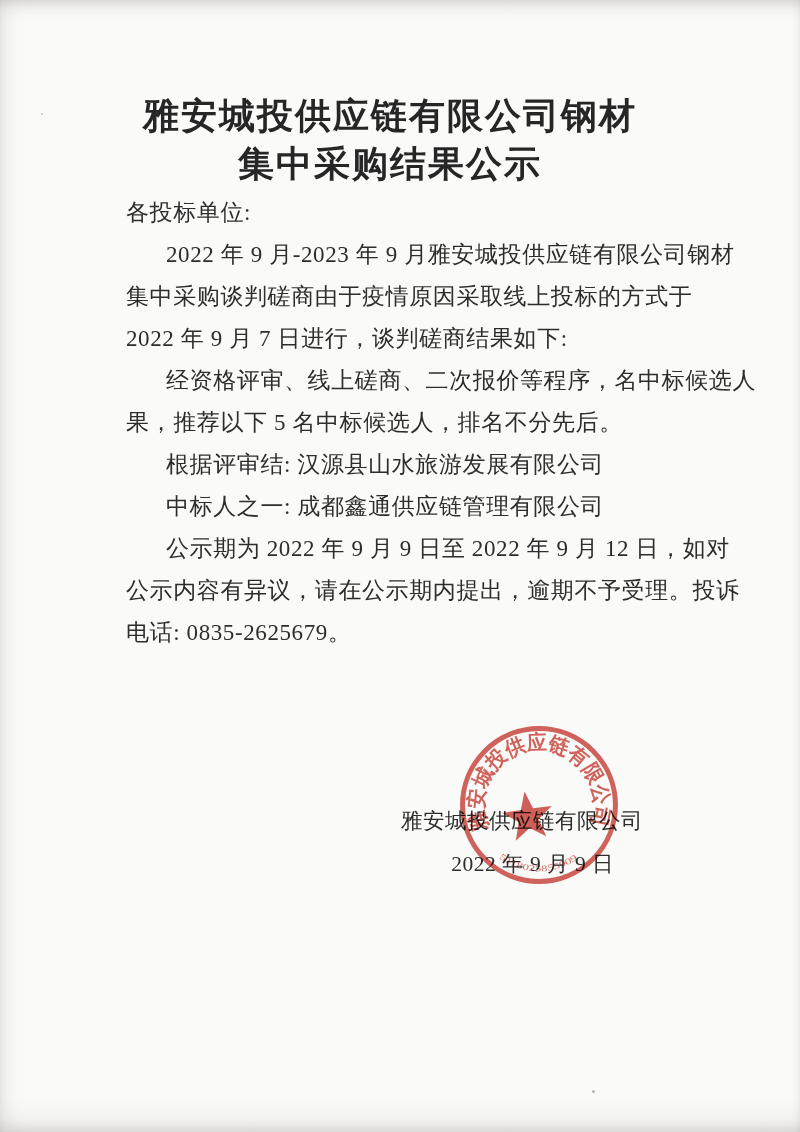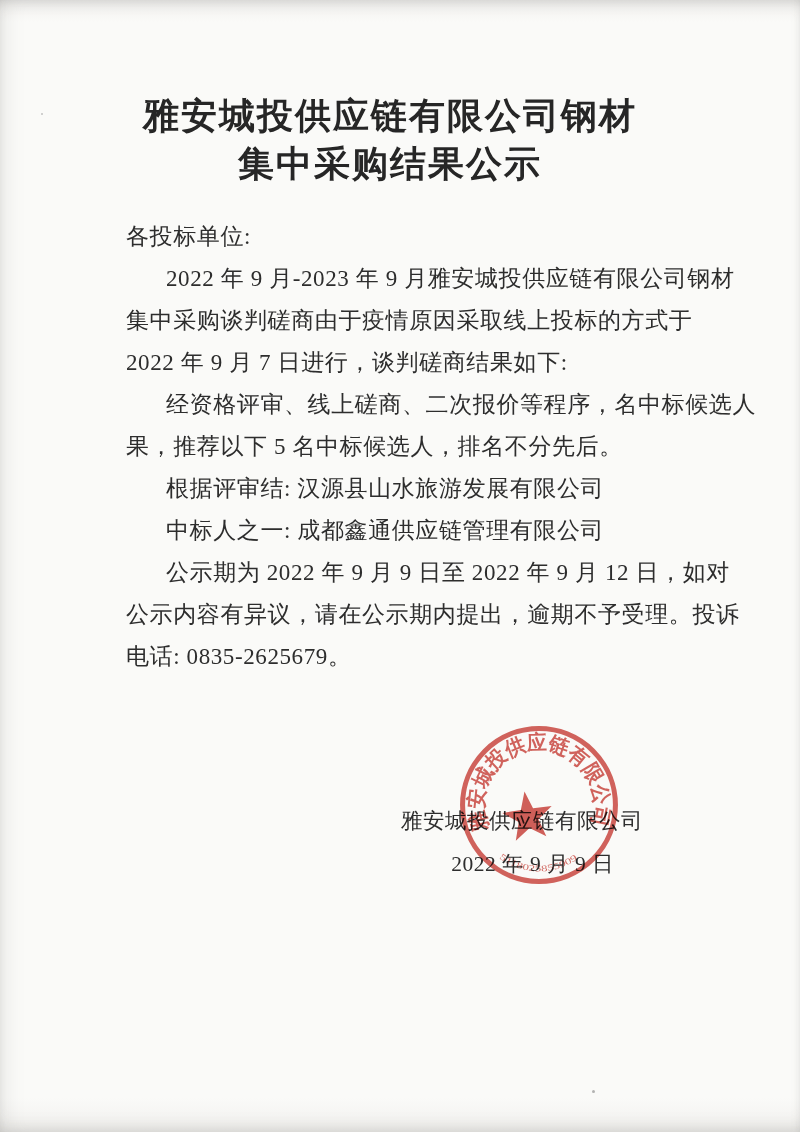--- a/index.html
+++ b/index.html
@@ -31,21 +31,21 @@
     text-align: center;
     font-family: "Liberation Sans", "DejaVu Sans", sans-serif;
     font-weight: 700;
     font-size: 36px;
     line-height: 48px;
     letter-spacing: 2px;
     color: #262626;
   }
   .body-block {
     position: absolute;
-    top: 216px;
+    top: 192px;
     left: 126px;
     width: 568px;
   }
   .doc-line {
     height: 42px;
     line-height: 42px;
     font-size: 23px;
     letter-spacing: 0.6px;
     white-space: nowrap;
     color: #2d2d2d;

